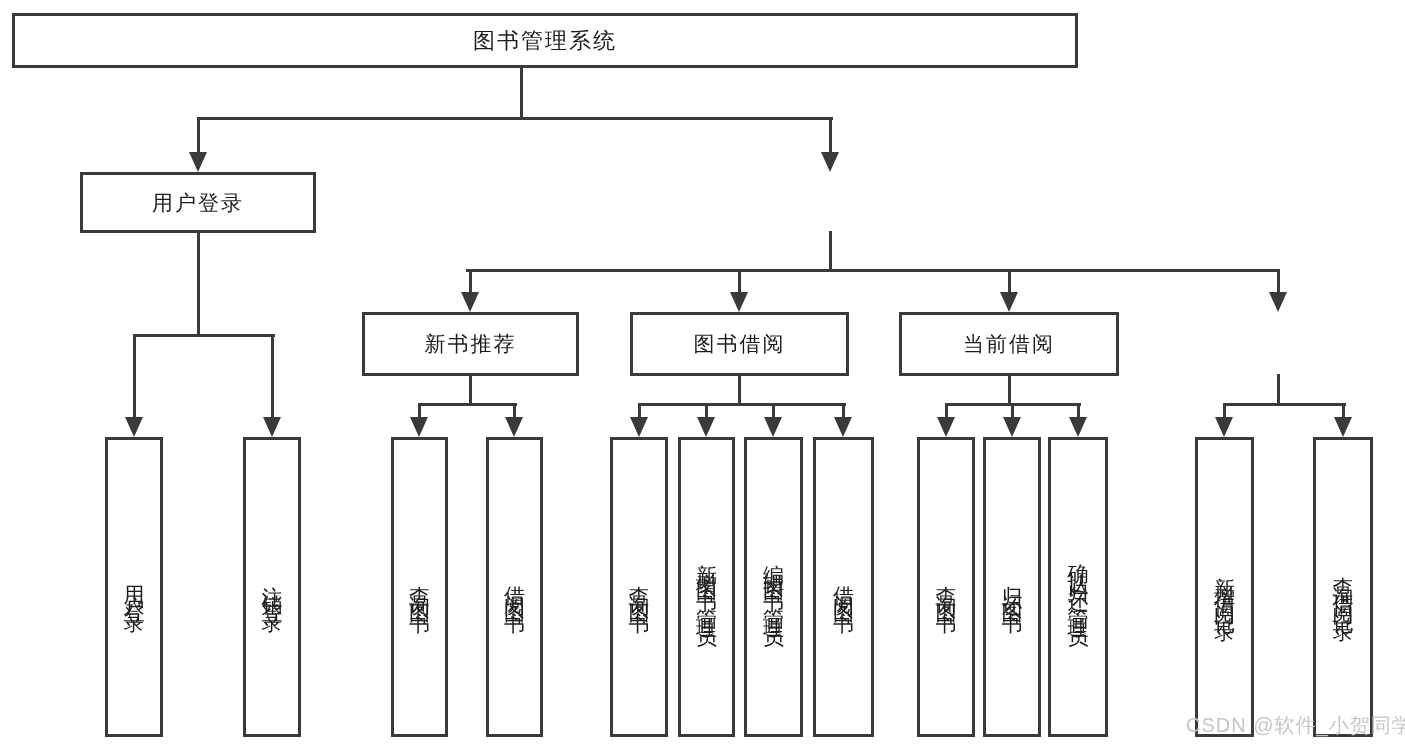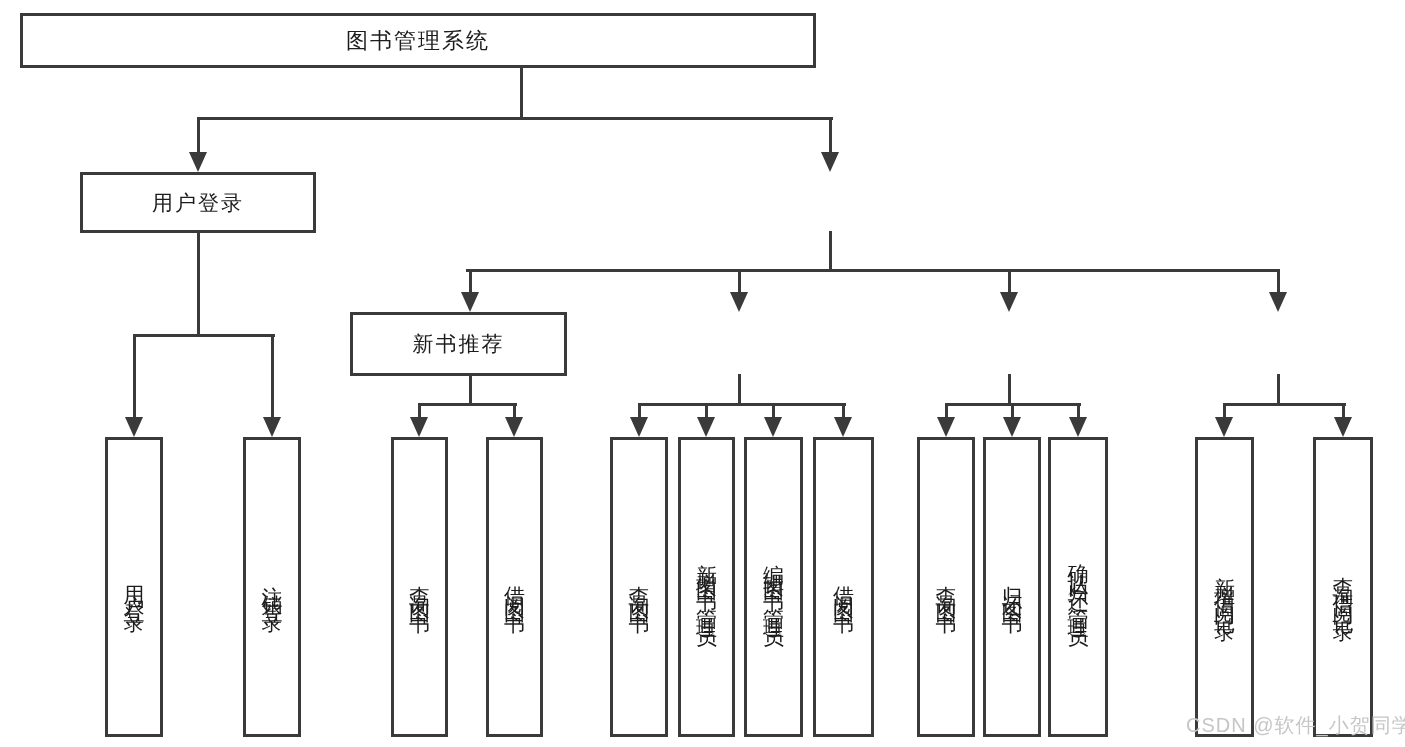--- a/index.html
+++ b/index.html
@@ -56,21 +56,21 @@
     letter-spacing: 1px;
     z-index: 6;
     white-space: nowrap;
   }
 </style>
 </head>
 <body>
 
 <div class="canvas">
 
-  <div class="box hbox root-box" style="left:20px; top:13px; width:796px; height:55px;">
+  <div class="box hbox root-box" style="left:12px; top:13px; width:1066px; height:55px;">
     <span>图书管理系统</span>
   </div>
 
   <div class="line" style="left:520px; top:65px; width:3px; height:54px;"></div>
   <div class="line" style="left:197px; top:117px; width:636px; height:3px;"></div>
   <div class="line" style="left:197px; top:117px; width:3px; height:37px;"></div>
   <div class="arrow" style="left:189px; top:152px;"></div>
   <div class="line" style="left:829px; top:117px; width:3px; height:37px;"></div>
   <div class="arrow" style="left:821px; top:152px;"></div>
 
@@ -89,22 +89,28 @@
   <div class="line" style="left:466px; top:269px; width:814px; height:3px;"></div>
   <div class="line" style="left:469px; top:269px; width:3px; height:25px;"></div>
   <div class="arrow" style="left:461px; top:292px;"></div>
   <div class="line" style="left:738px; top:269px; width:3px; height:25px;"></div>
   <div class="arrow" style="left:730px; top:292px;"></div>
   <div class="line" style="left:1008px; top:269px; width:3px; height:25px;"></div>
   <div class="arrow" style="left:1000px; top:292px;"></div>
   <div class="line" style="left:1277px; top:269px; width:3px; height:25px;"></div>
   <div class="arrow" style="left:1269px; top:292px;"></div>
 
-  <div class="box hbox" style="left:350px; top:312px; width:217px; height:64px;align-items:center;">
+  <div class="box hbox" style="left:362px; top:312px; width:217px; height:64px;align-items:center;">
     <span>新书推荐</span>
+  </div>
+  <div class="box hbox" style="left:630px; top:312px; width:219px; height:64px;">
+    <span>图书借阅</span>
+  </div>
+  <div class="box hbox" style="left:899px; top:312px; width:220px; height:64px;">
+    <span>当前借阅</span>
   </div>
 
   <div class="line" style="left:469px; top:374px; width:3px; height:32px;"></div>
   <div class="line" style="left:418px; top:403px; width:99px; height:3px;"></div>
   <div class="line" style="left:418px; top:403px; width:3px; height:16px;"></div>
   <div class="arrow" style="left:410px; top:417px;"></div>
   <div class="line" style="left:513px; top:403px; width:3px; height:16px;"></div>
   <div class="arrow" style="left:505px; top:417px;"></div>
 
   <div class="line" style="left:738px; top:374px; width:3px; height:32px;"></div>

